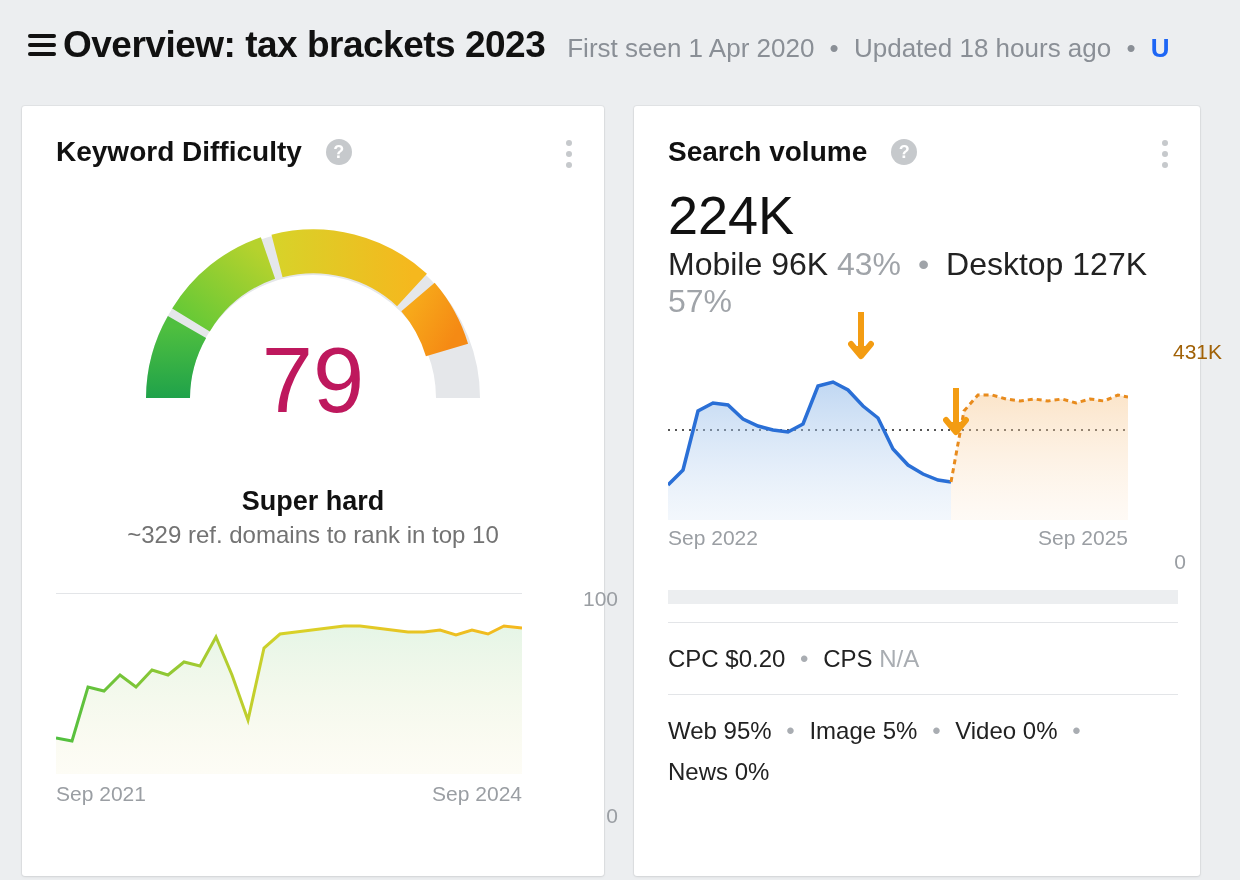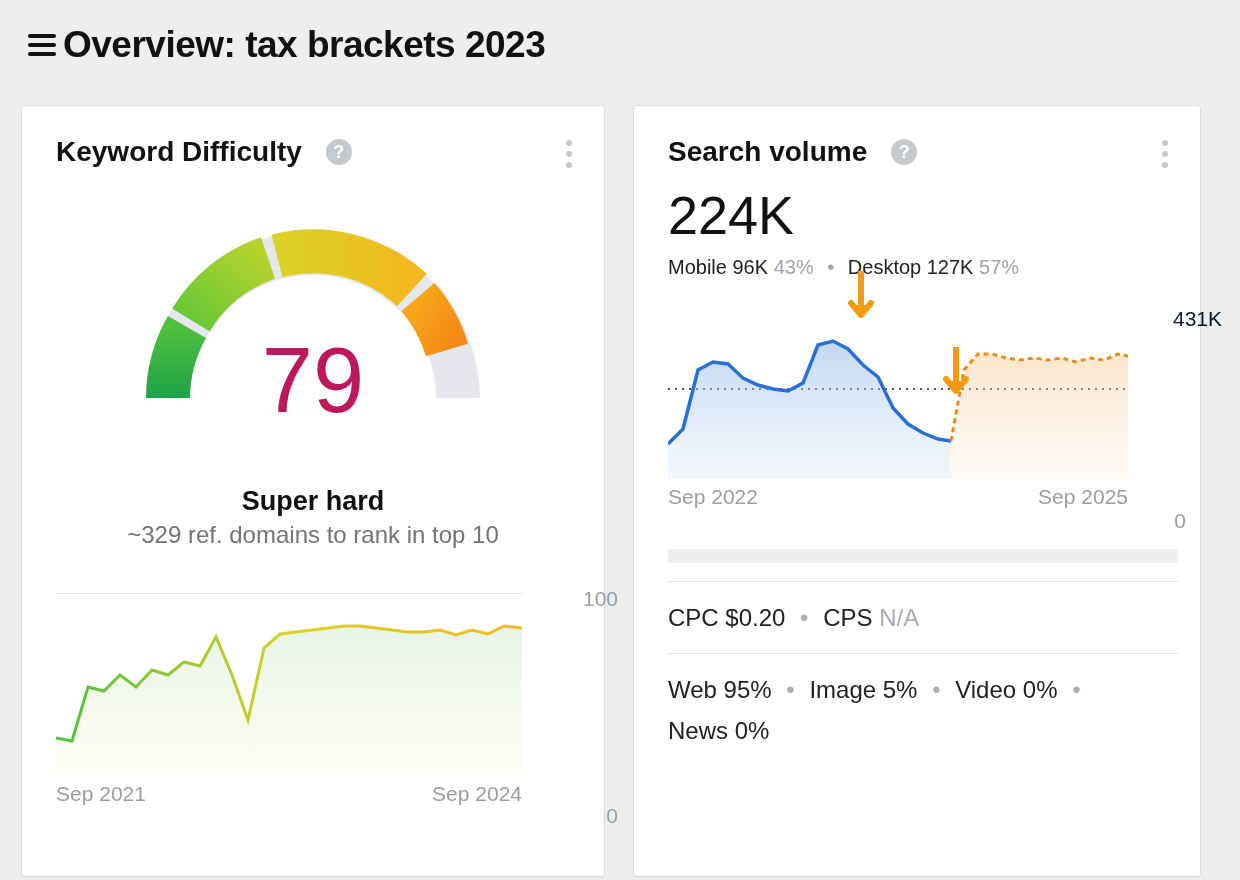--- a/index.html
+++ b/index.html
@@ -170,41 +170,40 @@
   .kd-y-top { top: -6px; }
   .kd-y-bot { bottom: -22px; }
 
   
   .big-number {
     font-size: 54px;
     font-weight: 400;
     margin-top: 16px;
   }
   .breakdown {
-    font-size: 20px;
+    font-size: 32px;
     color: #222;
-    margin-top: 10px;
   }
   .breakdown .muted { color: #a0a4a9; }
   .breakdown .dot { color: #a0a4a9; margin: 0 8px; }
 
   .sv-chart-wrap {
     position: relative;
     margin-top: 20px;
   }
   .sv-chart {
     width: 460px;
     height: 180px;
   }
   .sv-y-top {
     position: absolute;
     right: -56px;
-    top: 8px;
+    top: 0;
     font-size: 21px;
-    color: #0f172a;
+    color: #a16207;
   }
   .sv-y-bot {
     position: absolute;
     right: -20px;
     bottom: -24px;
     font-size: 21px;
     color: #9a9ea3;
   }
   .sv-x-labels {
     display: flex;
@@ -250,20 +249,27 @@
 <div class="header">
   <div class="hamburger">
     <span></span>
       <span></span>
       <span></span>
   </div>
   <div class="title-row">
     <span class="page-title">
       <span>Overview: </span><span>tax brackets 2023</span>
     </span>
+    <span class="meta">
+      <span>First seen 1 Apr 2020</span>
+      <span class="dot">•</span>
+      <span>Updated 18 hours ago</span>
+      <span class="dot">•</span>
+      <span class="link">U</span>
+    </span>
   </div>
 </div>
 
 <div class="cards">
 
   <div class="card card-left">
     <div class="card-header">
       <span class="card-title">Keyword Difficulty</span>
       <span class="help-icon">?</span>
     </div>

